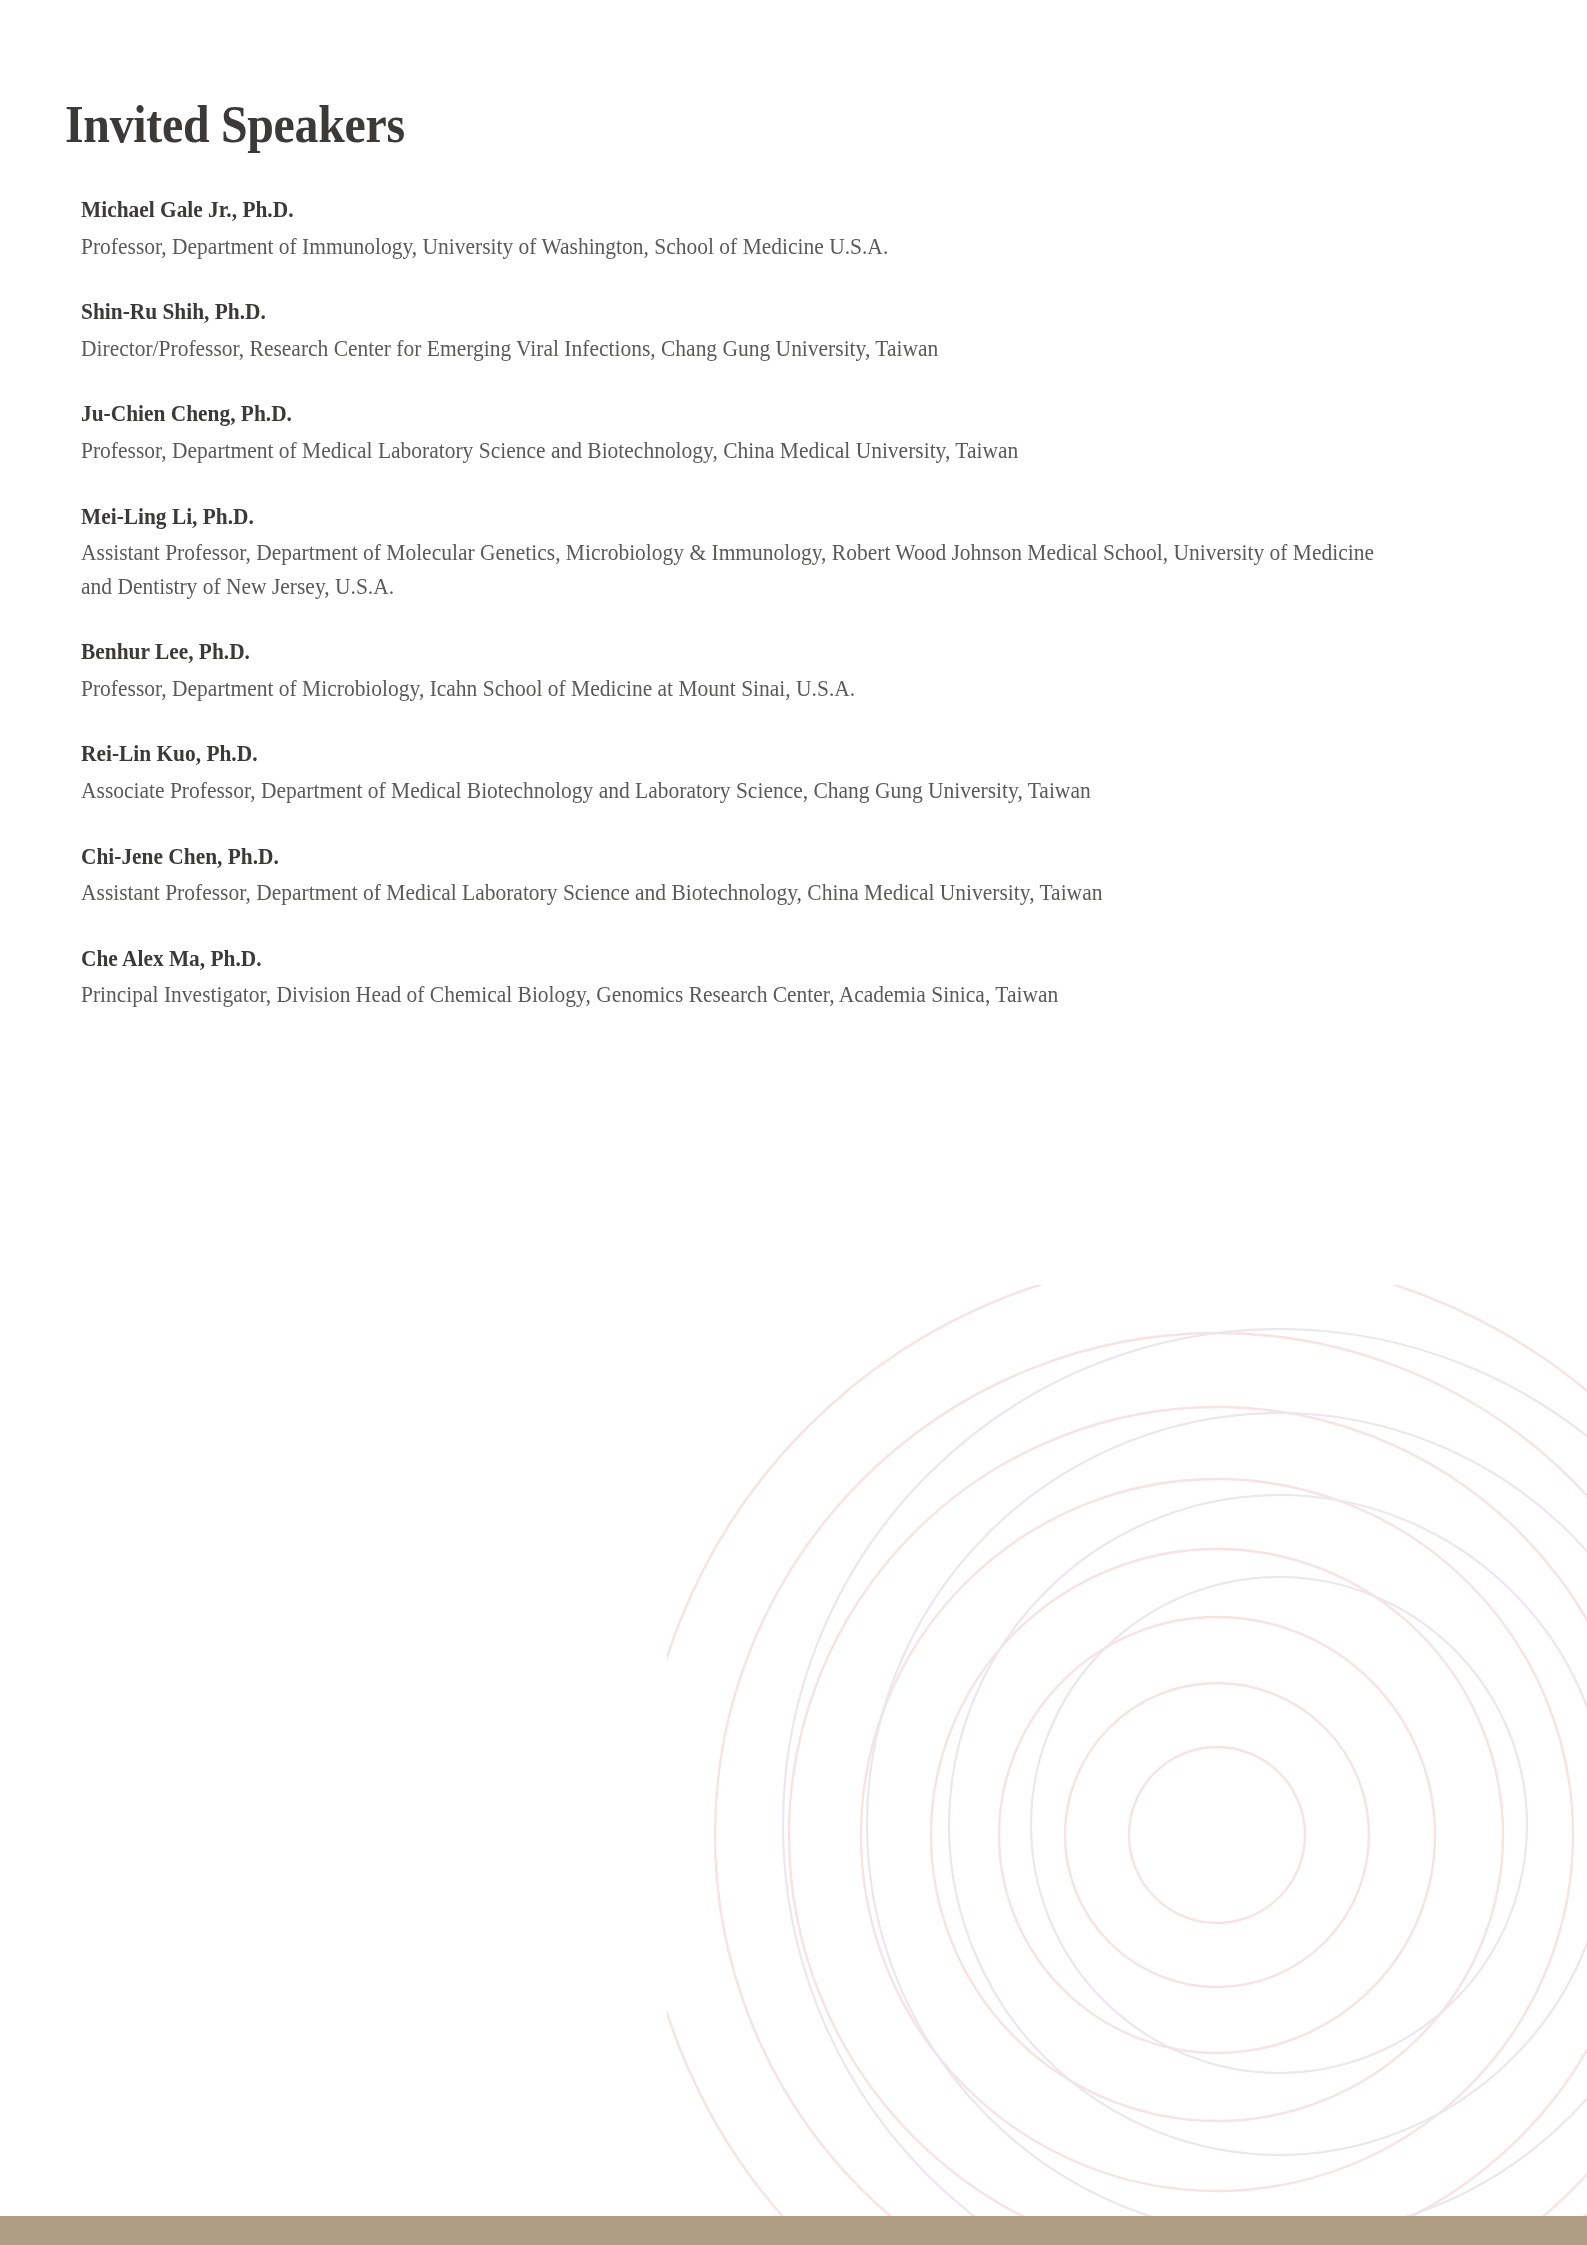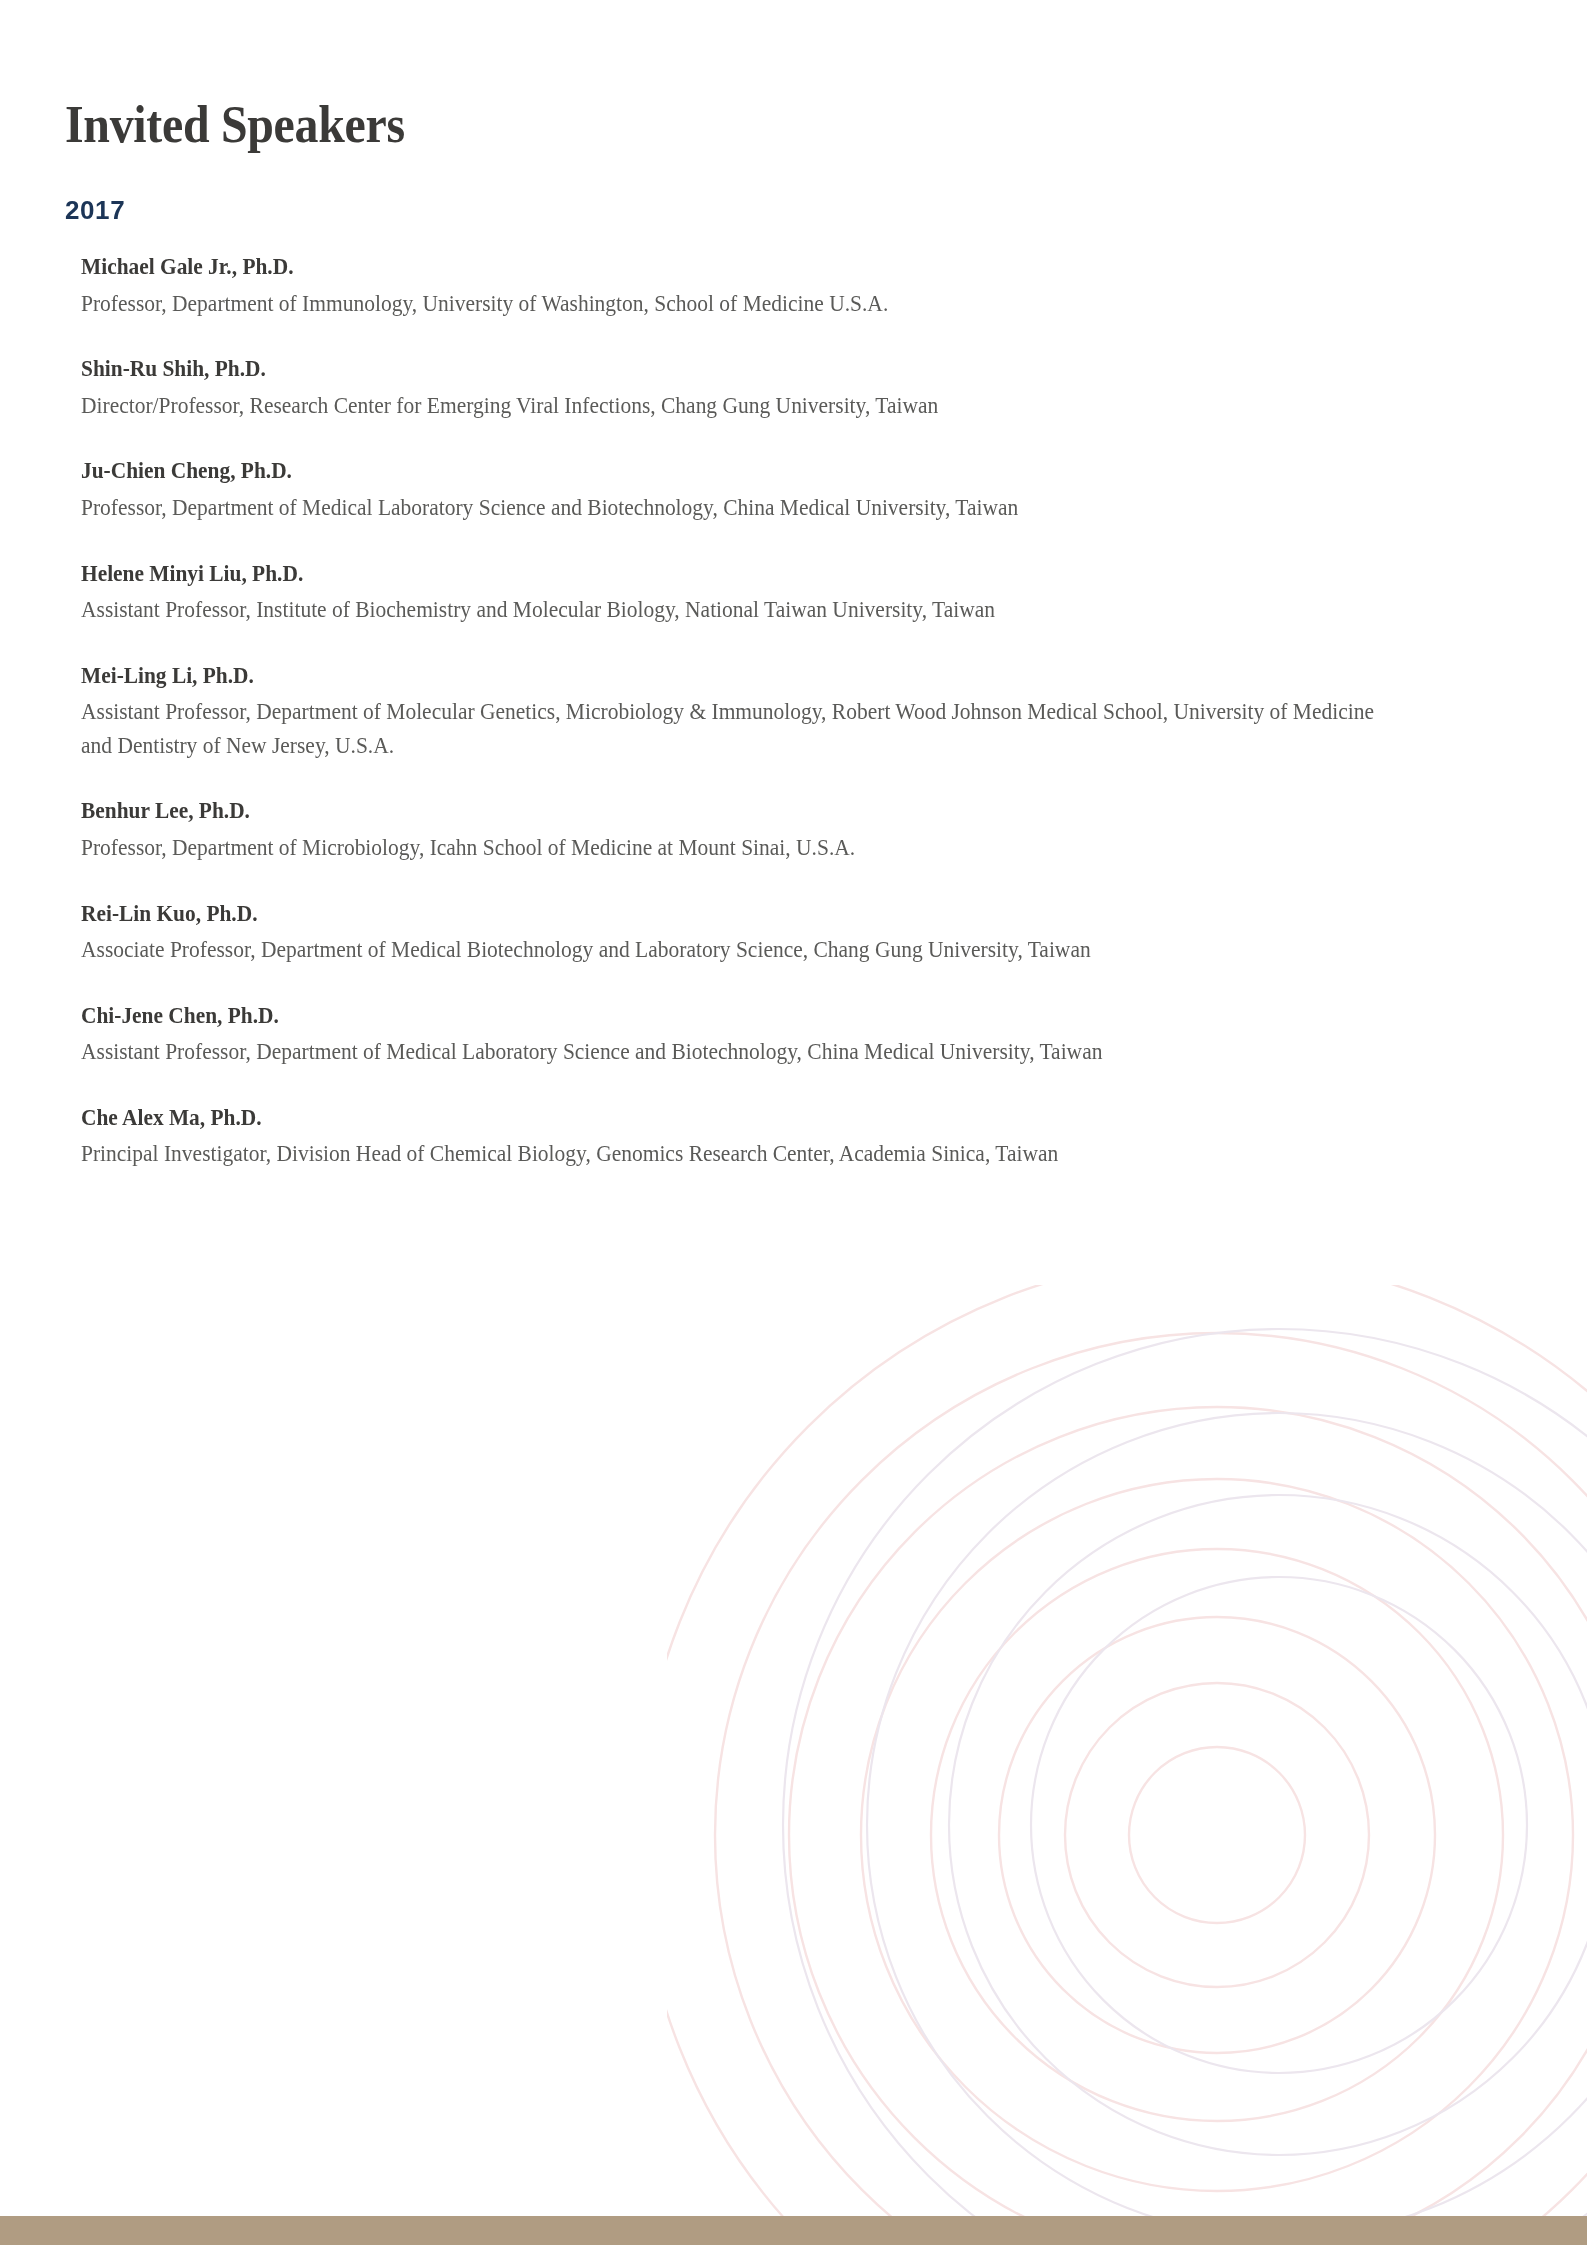--- a/index.html
+++ b/index.html
@@ -123,43 +123,38 @@
       <circle cx="612" cy="540" r="412"></circle>
       <circle cx="612" cy="540" r="496"></circle>
     </g>
   </svg>
 </div>
 
 <div class="page">
 
   <h1 class="page-title">Invited Speakers</h1>
 
-  <h2 class="year-heading">2017</h2>
 
   <ul class="speaker-list">
 
     <li class="speaker">
       <div class="speaker-name">Michael Gale Jr., Ph.D.</div>
       <div class="speaker-affiliation">Professor, Department of Immunology, University of Washington, School of Medicine U.S.A.</div>
     </li>
 
     <li class="speaker">
       <div class="speaker-name">Shin-Ru Shih, Ph.D.</div>
       <div class="speaker-affiliation">Director/Professor, Research Center for Emerging Viral Infections, Chang Gung University, Taiwan</div>
     </li>
 
     <li class="speaker">
       <div class="speaker-name">Ju-Chien Cheng, Ph.D.</div>
       <div class="speaker-affiliation">Professor, Department of Medical Laboratory Science and Biotechnology, China Medical University, Taiwan</div>
     </li>
 
-    <li class="speaker">
-      <div class="speaker-name">Helene Minyi Liu, Ph.D.</div>
-      <div class="speaker-affiliation">Assistant Professor, Institute of Biochemistry and Molecular Biology, National Taiwan University, Taiwan</div>
-    </li>
 
     <li class="speaker">
       <div class="speaker-name">Mei-Ling Li, Ph.D.</div>
       <div class="speaker-affiliation">Assistant Professor, Department of Molecular Genetics, Microbiology &amp; Immunology, Robert Wood Johnson Medical School, University of Medicine and Dentistry of New Jersey, U.S.A.</div>
     </li>
 
 
 
 
     <li class="speaker">

